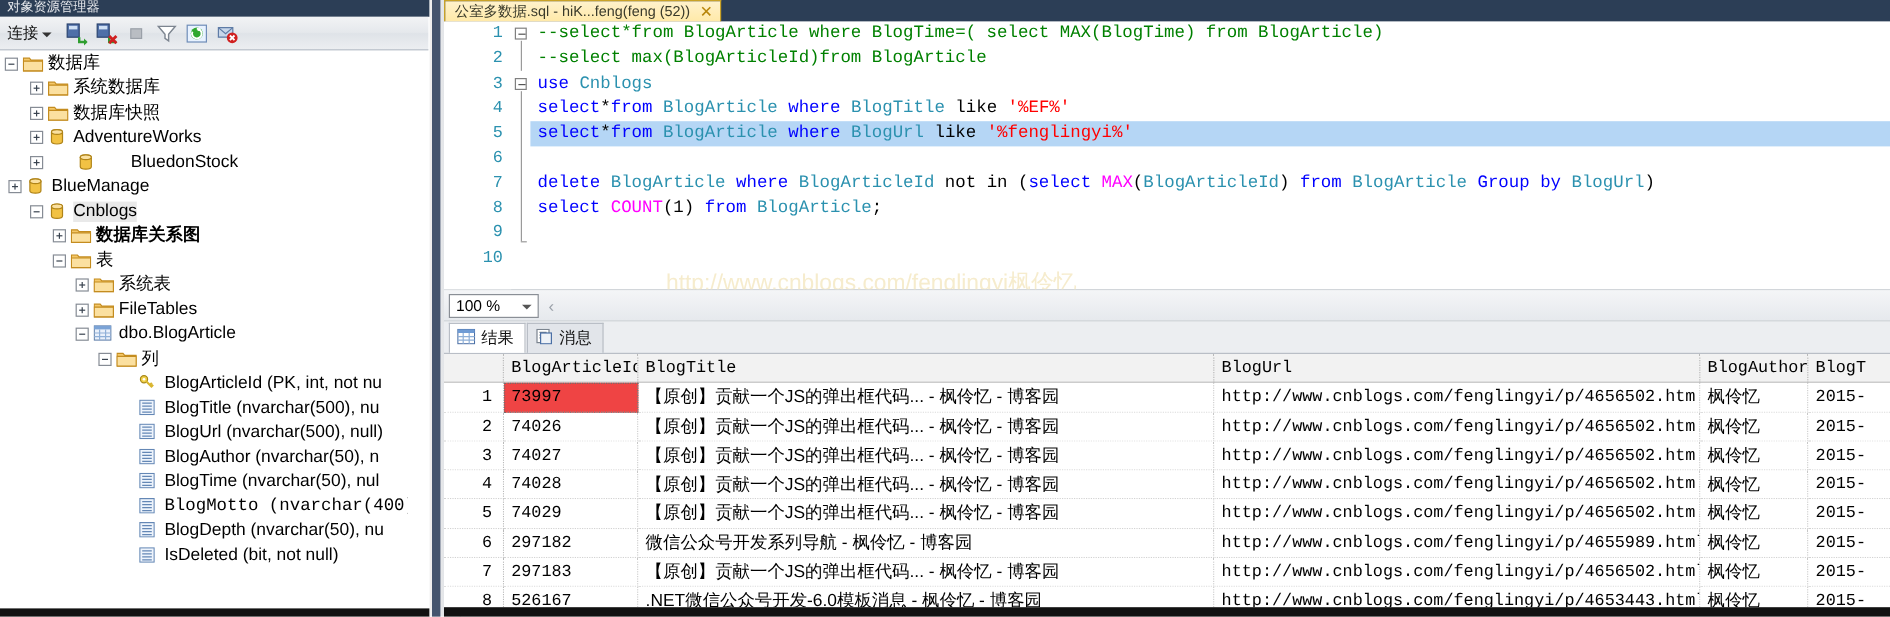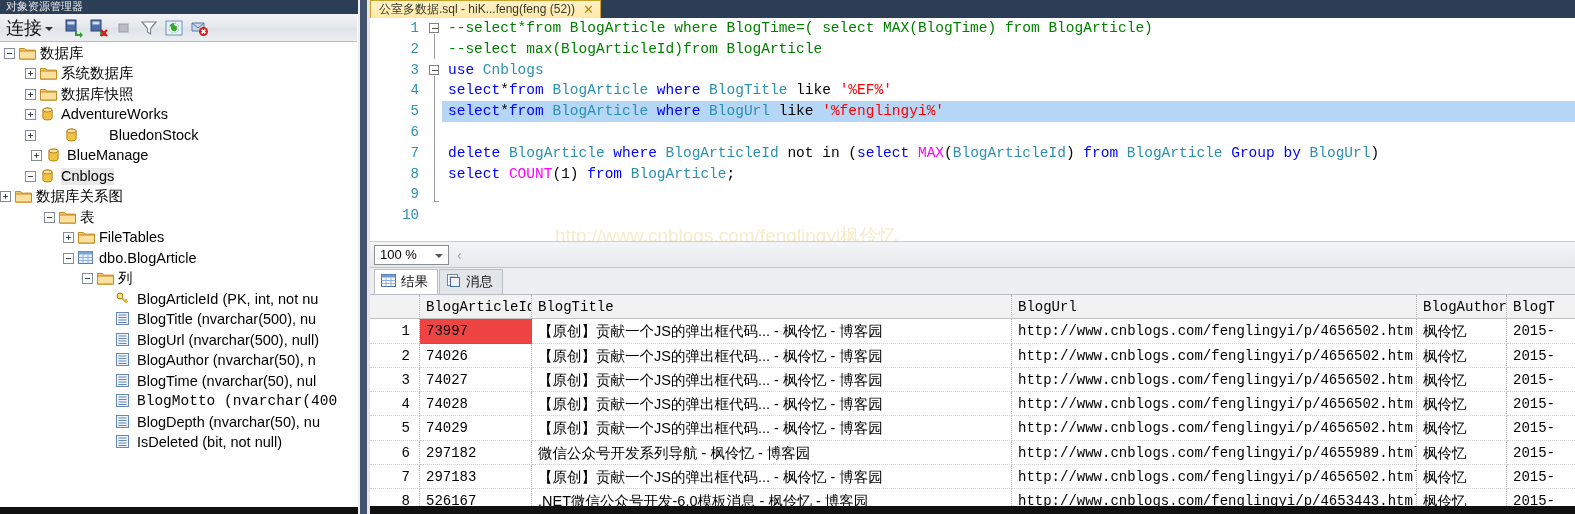--- a/index.html
+++ b/index.html
@@ -31,21 +31,21 @@
   }
   .oe-toolbar {
     position: absolute; left: 0; top: 14px;
     width: 357px; height: 28px;
     background: linear-gradient(to bottom,#f2f3f5 0%,#e5e8ec 48%,#dfe3e8 52%,#eceef1 100%);
     border-bottom: 1px solid #b5bcc6;
     display: flex; align-items: center;
     padding-left: 4px;
   }
   .connect-btn {
-    font-size: 18px; color: #111;
+    font-size: 13px; color: #111;
     display: flex; align-items: center; gap: 3px;
     padding: 1px 4px 1px 2px;
     margin-right: 6px; cursor: default;
   }
   .caret-dn {
     width: 0; height: 0;
     border-left: 4px solid transparent;
     border-right: 4px solid transparent;
     border-top: 4px solid #333;
     margin-top: 2px;
@@ -358,53 +358,61 @@
         </div>
         <div class="tnode" style="padding-left: 25px; gap: 24px;">
           <span class="tog plus"></span>
           <span class="ico"><svg width="15" height="15" viewBox="0 0 15 15">
               <ellipse cx="7.5" cy="3" rx="4.6" ry="2" fill="#f2c244" stroke="#b08418"></ellipse>
               <path d="M2.9 3 v8 a4.6 2 0 0 0 9.2 0 V3" fill="#f2c244" stroke="#b08418"></path>
               <ellipse cx="7.5" cy="3" rx="4.6" ry="2" fill="#fae0a0" stroke="#b08418"></ellipse>
             </svg></span>
           <span class="tlabel">BluedonStock</span>
         </div>
-        <div class="tnode" style="padding-left: 31px;">
+        <div class="tnode" style="padding-left: 7px;">
           <span class="tog plus"></span>
           <span class="ico"><svg width="15" height="15" viewBox="0 0 15 15">
               <ellipse cx="7.5" cy="3" rx="4.6" ry="2" fill="#f2c244" stroke="#b08418"></ellipse>
               <path d="M2.9 3 v8 a4.6 2 0 0 0 9.2 0 V3" fill="#f2c244" stroke="#b08418"></path>
               <ellipse cx="7.5" cy="3" rx="4.6" ry="2" fill="#fae0a0" stroke="#b08418"></ellipse>
             </svg></span>
           <span class="tlabel">BlueManage</span>
         </div>
         <div class="tnode" style="padding-left: 25px;">
           <span class="tog "></span>
           <span class="ico"><svg width="15" height="15" viewBox="0 0 15 15">
               <ellipse cx="7.5" cy="3" rx="4.6" ry="2" fill="#f2c244" stroke="#b08418"></ellipse>
               <path d="M2.9 3 v8 a4.6 2 0 0 0 9.2 0 V3" fill="#f2c244" stroke="#b08418"></path>
               <ellipse cx="7.5" cy="3" rx="4.6" ry="2" fill="#fae0a0" stroke="#b08418"></ellipse>
             </svg></span>
           <span class="tlabel sel">Cnblogs</span>
         </div>
-        <div class="tnode" style="">
+        <div class="tnode" style="padding-left: 44px; font-weight: bold;">
           <span class="tog plus"></span>
           <span class="ico"><svg width="17" height="14" viewBox="0 0 17 14">
               <path d="M0.5 2.5 h5 l1.4 1.6 h9.6 v9 h-16 z" fill="#f5c869" stroke="#c48c1f"></path>
               <path d="M0.5 5 h16 v8 h-16 z" fill="#fbe0a0" stroke="#c48c1f"></path>
             </svg></span>
           <span class="tlabel">数据库关系图</span>
         </div>
         <div class="tnode" style="padding-left: 44px;">
           <span class="tog "></span>
           <span class="ico"><svg width="17" height="14" viewBox="0 0 17 14">
               <path d="M0.5 2.5 h5 l1.4 1.6 h9.6 v9 h-16 z" fill="#f5c869" stroke="#c48c1f"></path>
               <path d="M0.5 5 h16 v8 h-16 z" fill="#fbe0a0" stroke="#c48c1f"></path>
             </svg></span>
           <span class="tlabel">表</span>
+        </div>
+        <div class="tnode" style="padding-left: 63px;">
+          <span class="tog plus"></span>
+          <span class="ico"><svg width="17" height="14" viewBox="0 0 17 14">
+              <path d="M0.5 2.5 h5 l1.4 1.6 h9.6 v9 h-16 z" fill="#f5c869" stroke="#c48c1f"></path>
+              <path d="M0.5 5 h16 v8 h-16 z" fill="#fbe0a0" stroke="#c48c1f"></path>
+            </svg></span>
+          <span class="tlabel">系统表</span>
         </div>
         <div class="tnode" style="padding-left: 63px;">
           <span class="tog plus"></span>
           <span class="ico"><svg width="17" height="14" viewBox="0 0 17 14">
               <path d="M0.5 2.5 h5 l1.4 1.6 h9.6 v9 h-16 z" fill="#f5c869" stroke="#c48c1f"></path>
               <path d="M0.5 5 h16 v8 h-16 z" fill="#fbe0a0" stroke="#c48c1f"></path>
             </svg></span>
           <span class="tlabel">FileTables</span>
         </div>
         <div class="tnode" style="padding-left: 63px;">

